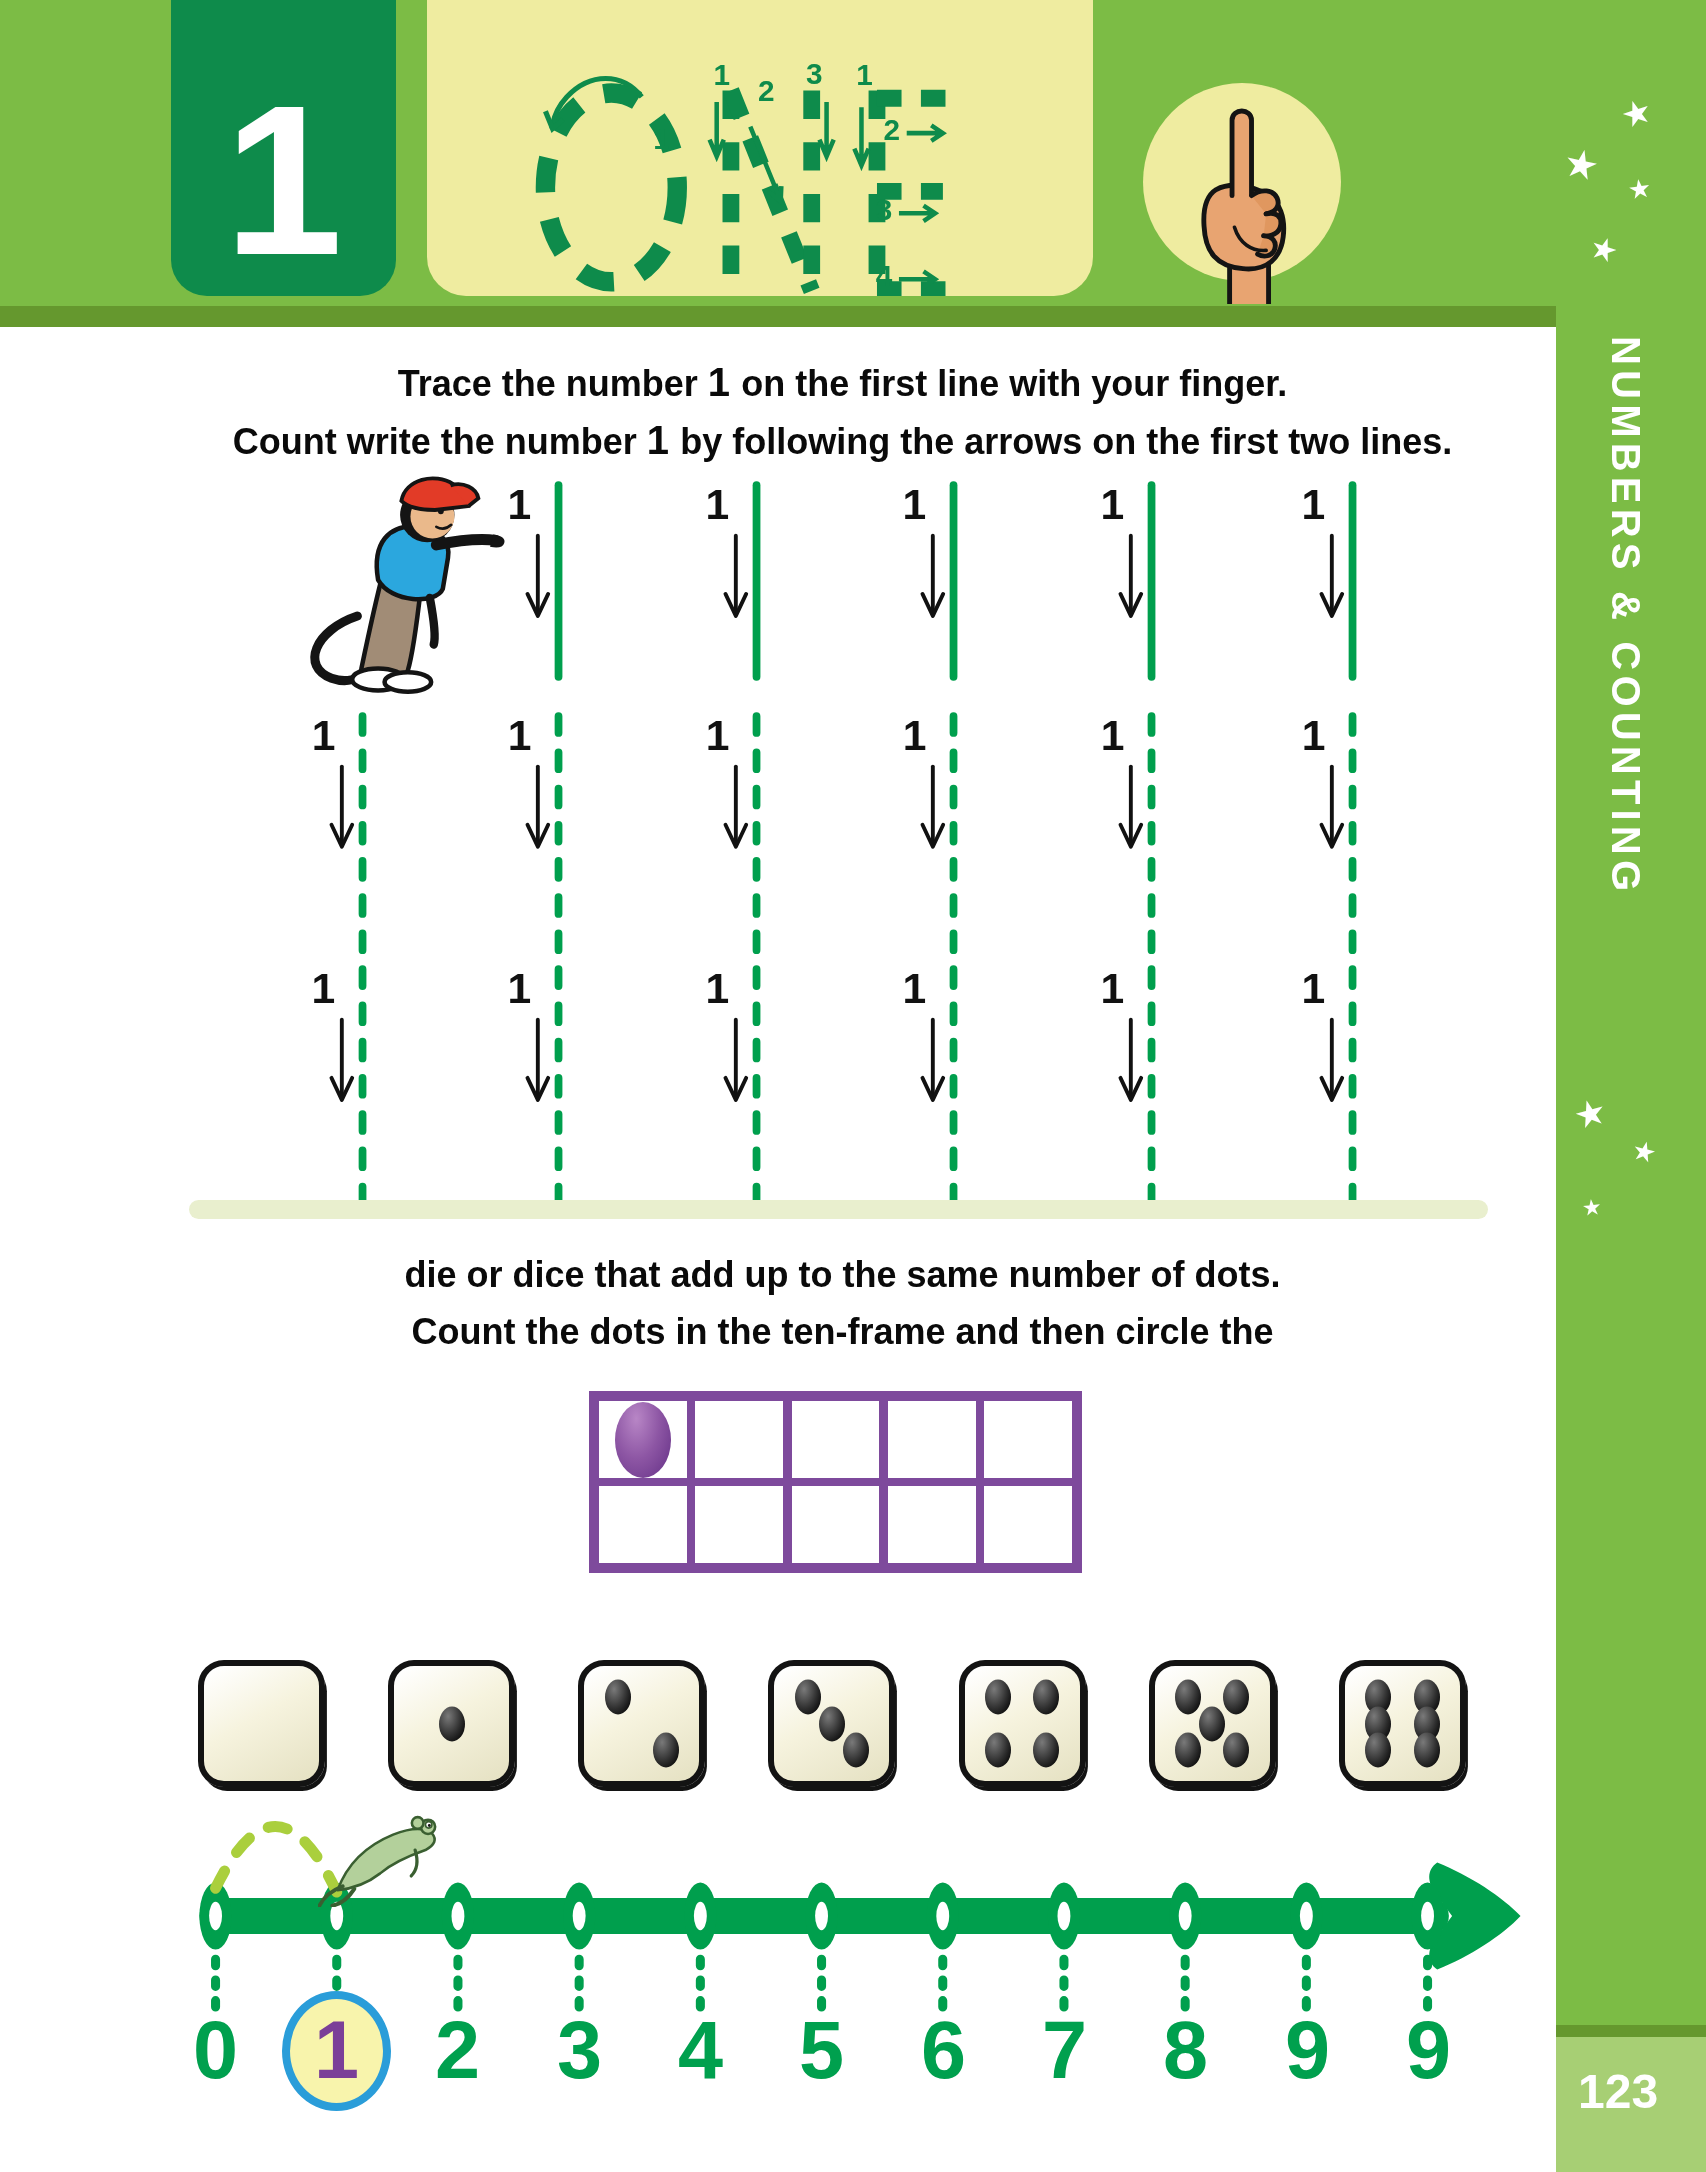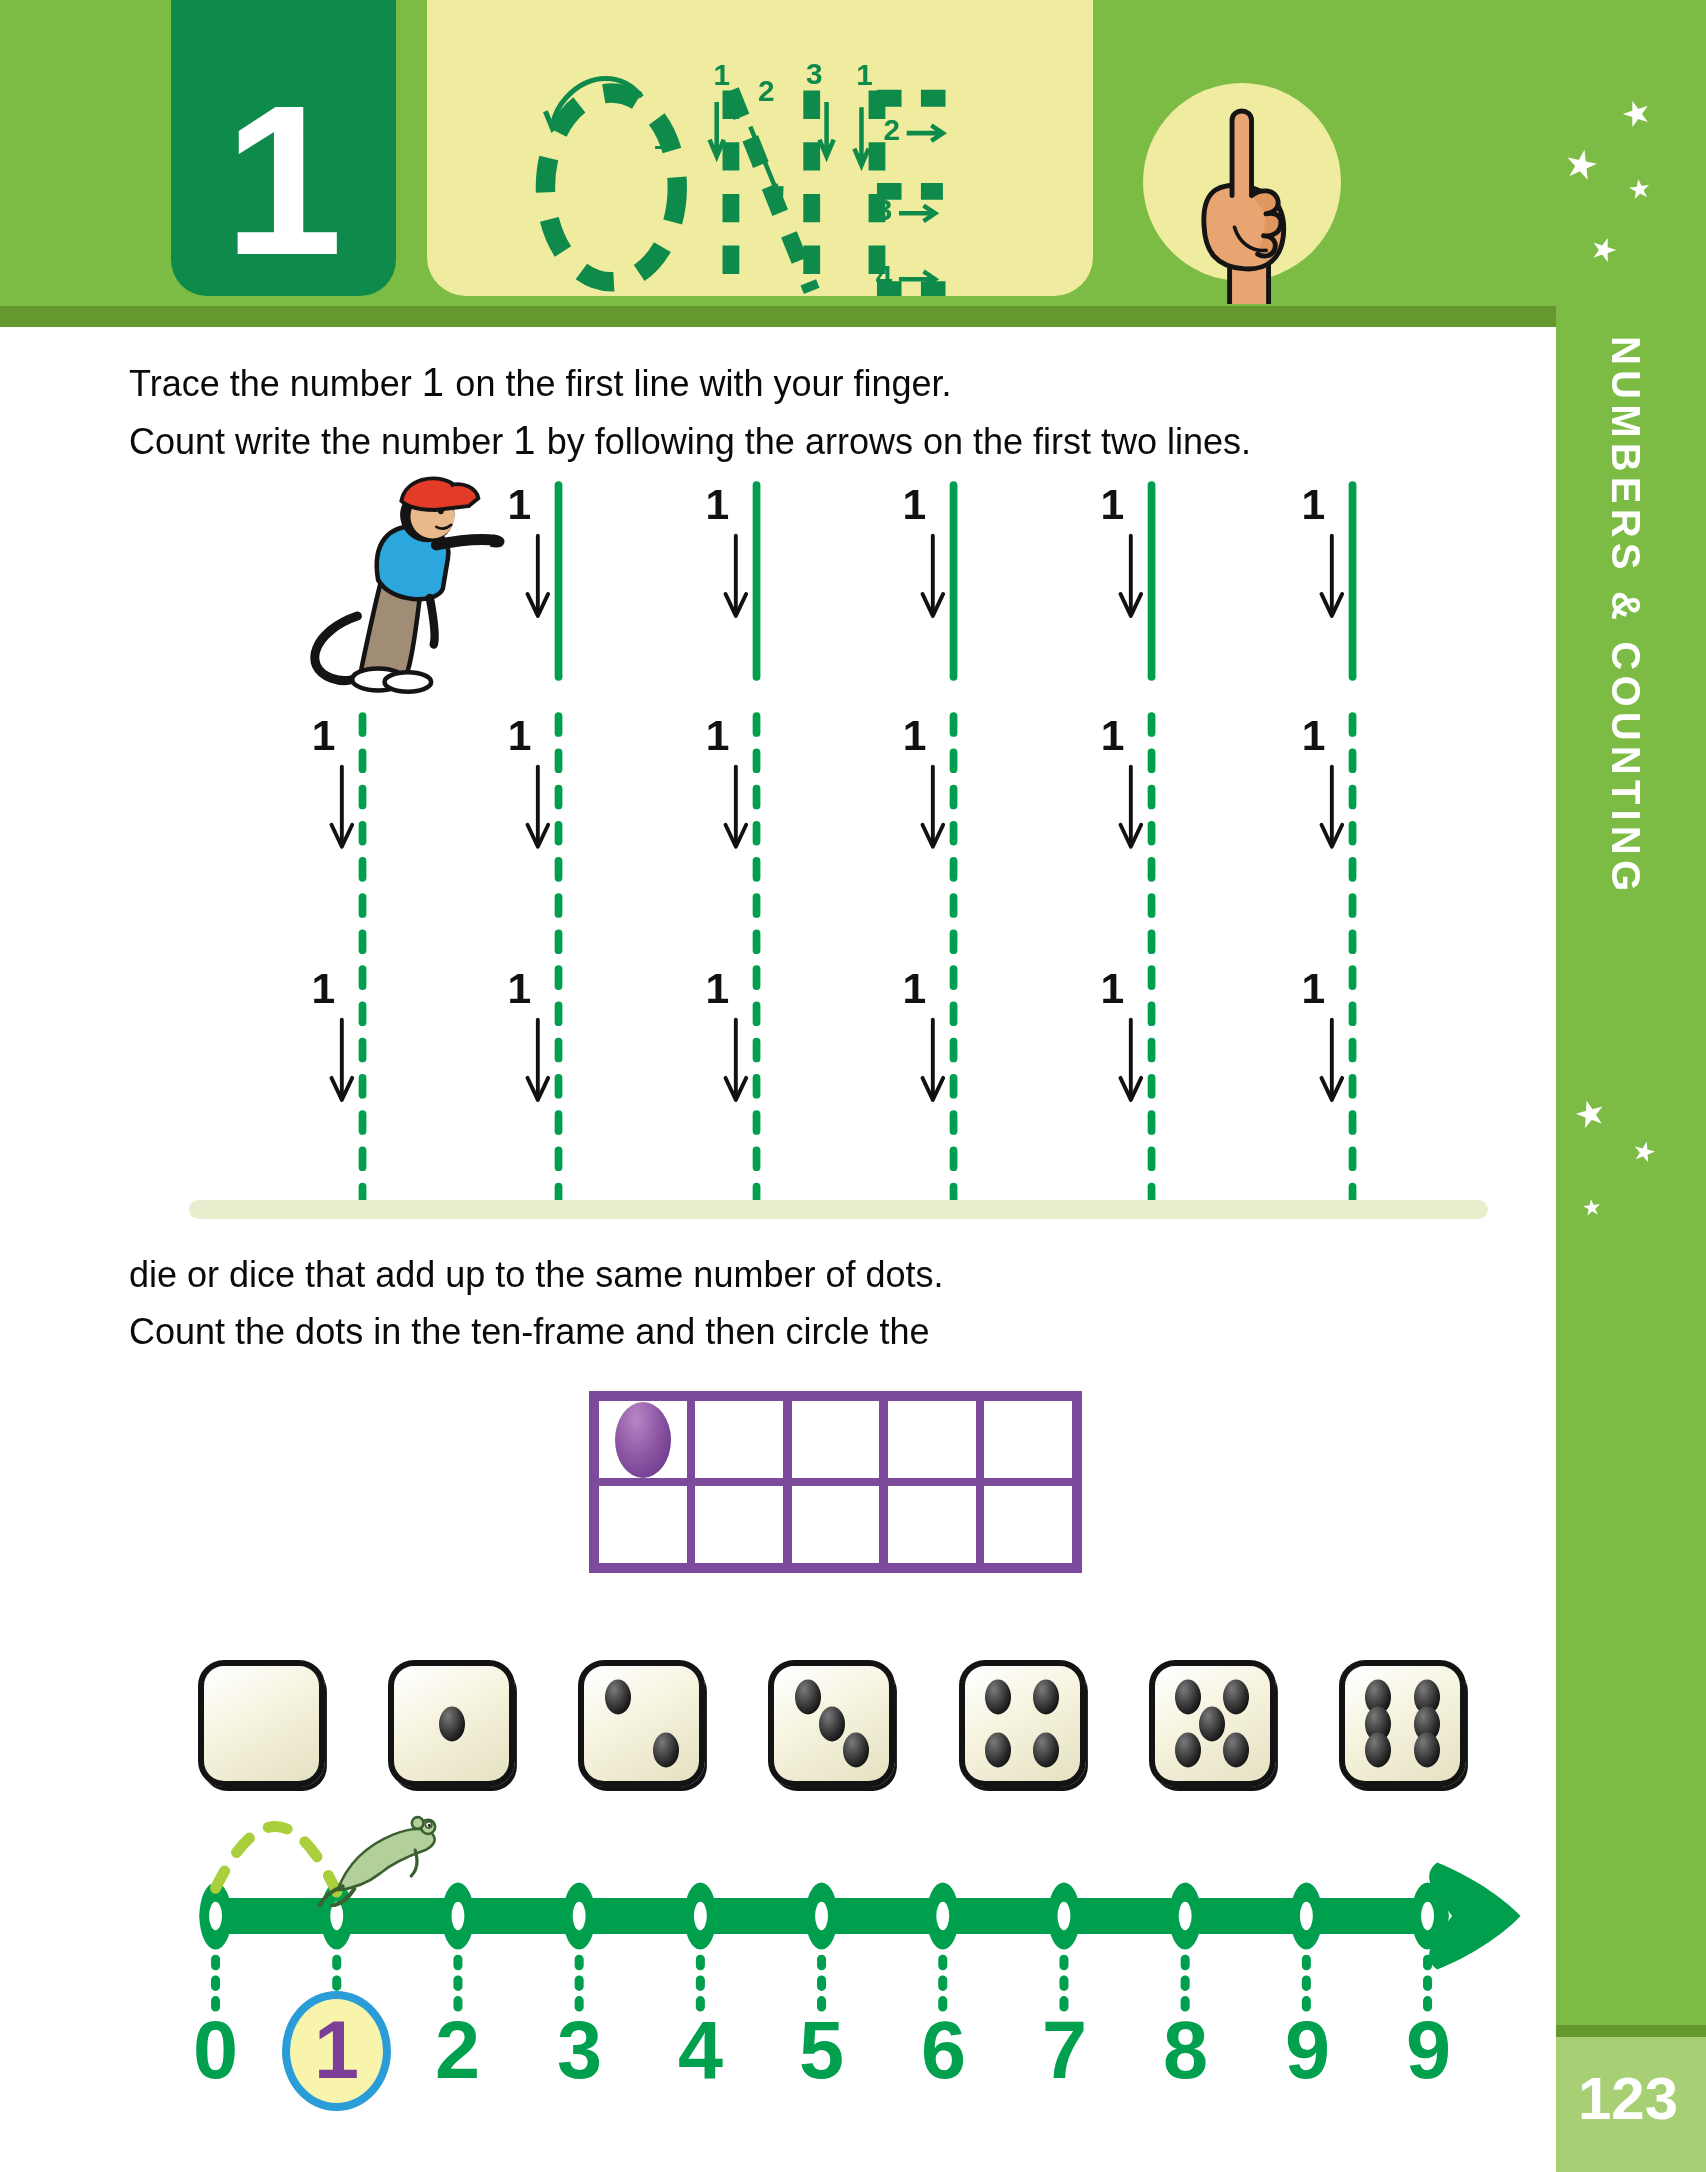--- a/index.html
+++ b/index.html
@@ -16,24 +16,24 @@
   .hand-circle{position:absolute;left:1143px;top:83px;width:198px;height:198px;border-radius:50%;
                background:#efeca0;}
   .hand-svg{position:absolute;left:1175px;top:97px;}
   
   .sidebar{position:absolute;left:1556px;top:0;width:150px;height:2172px;background:#7cbc45;}
   .sidebar-title{position:absolute;left:47px;top:336px;writing-mode:vertical-rl;color:#ffffff;
                  font-size:40px;font-weight:bold;letter-spacing:5.2px;white-space:nowrap;}
   .star{position:absolute;color:#ffffff;line-height:1;}
   .sidebar-stripe{position:absolute;left:0;top:2025px;width:150px;height:11.6px;background:#65982e;}
   .sidebar-footer{position:absolute;left:0;top:2037px;width:150px;height:136px;background:#a7cf74;}
-  .page-number{position:absolute;left:22px;top:27px;color:#ffffff;font-size:60px;font-weight:bold;}
-  
-  .instr{position:absolute;left:129px;width:1427px;color:#0a0a0a;
-         font-size:36px;font-weight:normal;line-height:57px;}
+  .page-number{position:absolute;left:22px;top:27px;color:#ffffff;font-size:48px;font-weight:bold;}
+  
+  .instr{position:absolute;left:129px;width:1427px;text-align:center;color:#0a0a0a;
+         font-size:36px;font-weight:bold;line-height:57px;}
   .instr .hvy{font-size:40px;letter-spacing:1.3px;}
   #instr1{top:354px;}
   #instr2{top:1246px;}
   
   .trace-cell{position:absolute;}
   .monkey-svg{position:absolute;left:281px;top:475px;}
   .divider{position:absolute;left:189px;top:1200px;width:1299px;height:19.4px;background:#e9efce;border-radius:9.7px;}
   
   .ten-frame{position:absolute;left:589px;top:1391px;width:493px;height:182px;background:#7e4a9c;
              box-sizing:border-box;padding:10.3px;display:grid;grid-template-columns:repeat(5,1fr);

